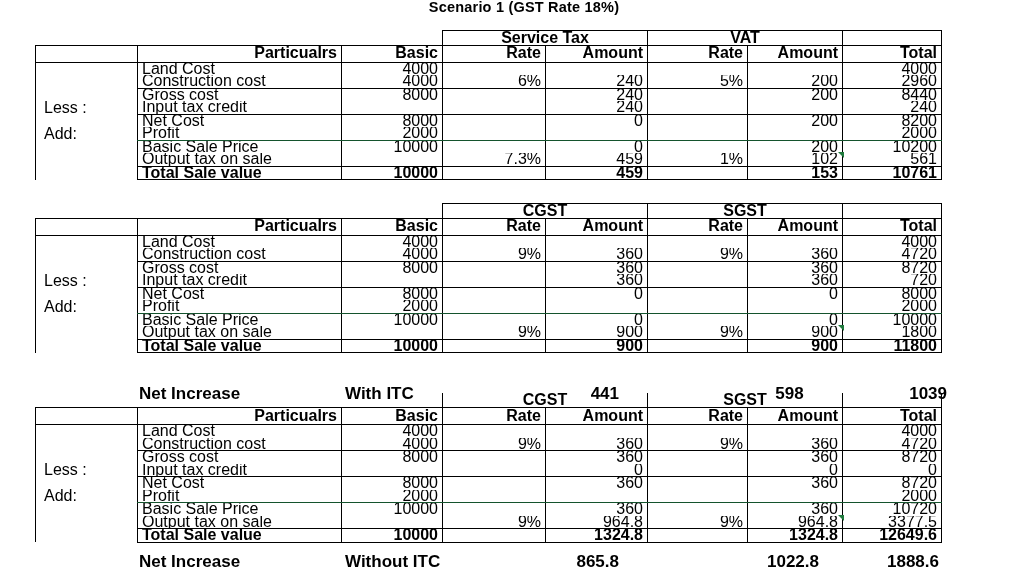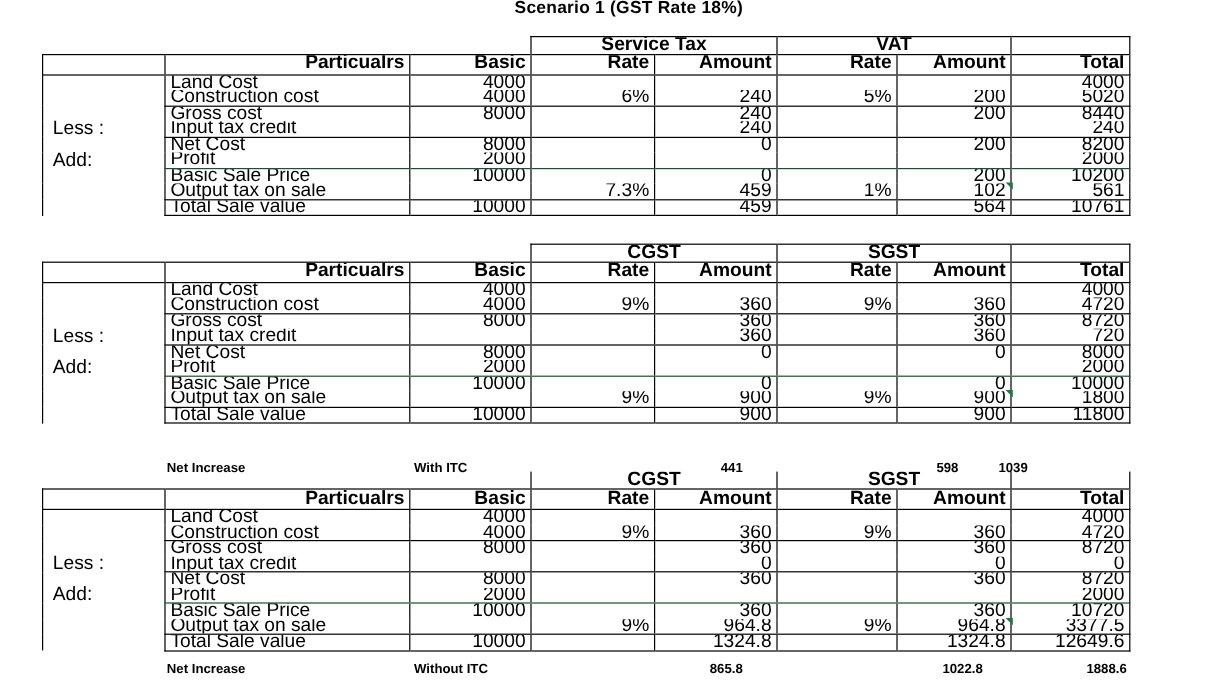--- a/index.html
+++ b/index.html
@@ -38,35 +38,35 @@
 
   
   .bl{border-left:1.6px solid #000;}
   .br{border-right:1.6px solid #000;}
   .bt{border-top:1.6px solid #000;}
   .bb{border-bottom:1.6px solid #000;}
   .bb-thin{border-bottom:1px solid #14532d;}
 
   .num{text-align:right;}
   .ctr{text-align:center;}
-  .bold{font-weight:normal;}
+  .bold{font-weight:bold;}
   .hdr{font-weight:bold;text-align:right;}
   .grp{font-weight:bold;text-align:center;}
 
   .note-tri{
     position:absolute;
     width:0;height:0;
     border-top:6px solid #1f7a3d;
     border-left:6px solid transparent;
     transform:rotate(0deg);
   }
 
   .netrow{
     position:absolute;
-    font-size:11px;
+    font-size:17px;
     font-weight:bold;
     white-space:nowrap;
   }
 </style>
 </head>
 <body>
 
 <div class="sheet">
 
   <div class="title">Scenario 1 (GST Rate 18%)</div>
@@ -117,21 +117,21 @@
         <td class="bl num"></td>
         <td class="bl br num">4000</td>
       </tr>
       <tr>
         <td class="bl bb">Construction cost</td>
         <td class="bl bb num">4000</td>
         <td class="bl bb num">6%</td>
         <td class="bl bb num">240</td>
         <td class="bl bb num">5%</td>
         <td class="bl bb num">200</td>
-        <td class="bl br bb num">5020</td>
+        <td class="bl br bb num">2960</td>
       </tr>
       <tr>
         <td class="bl">Gross cost</td>
         <td class="bl num">8000</td>
         <td class="bl num"></td>
         <td class="bl num">240</td>
         <td class="bl num"></td>
         <td class="bl num">200</td>
         <td class="bl br num">8440</td>
       </tr>
@@ -179,21 +179,21 @@
         <td class="bl bb num">1%</td>
         <td class="bl bb num" style="position:relative;">102</td>
         <td class="bl br bb num">561</td>
       </tr>
       <tr>
         <td class="bl bb bold">Total Sale value</td>
         <td class="bl bb num bold">10000</td>
         <td class="bl bb num bold"></td>
         <td class="bl bb num bold">459</td>
         <td class="bl bb num bold"></td>
-        <td class="bl bb num bold">564</td>
+        <td class="bl bb num bold">153</td>
         <td class="bl br bb num bold">10761</td>
       </tr>
     </tbody>
   </table>
   <div class="note-tri" style="left:838px;top:152px;"></div>
 
   <table class="gt" id="t1" style="left:35px;top:203px;width:906px;">
     <colgroup>
       <col style="width:102px">
         <col style="width:204px">
@@ -312,21 +312,21 @@
         <td class="bl br bb num bold">11800</td>
       </tr>
     </tbody>
   </table>
   <div class="note-tri" style="left:838px;top:325px;"></div>
 
   <div class="netrow" style="left:139px;top:384px;">Net Increase</div>
   <div class="netrow" style="left:345px;top:384px;">With ITC</div>
   <div class="netrow" style="left:560px;top:384px;width:59px;text-align:right;">441</div>
   <div class="netrow" style="left:760px;top:384px;width:59px;text-align:center;">598</div>
-  <div class="netrow" style="left:832px;top:384px;width:59px;">1039</div>
+  <div class="netrow" style="left:888px;top:384px;width:59px;text-align:right;">1039</div>
 
   <table class="gt" id="t2" style="left:35px;top:393px;width:906px;">
     <colgroup>
       <col style="width:102px">
         <col style="width:204px">
         <col style="width:101px">
       <col style="width:103px">
         <col style="width:102px">
       <col style="width:100px">
         <col style="width:95px">

